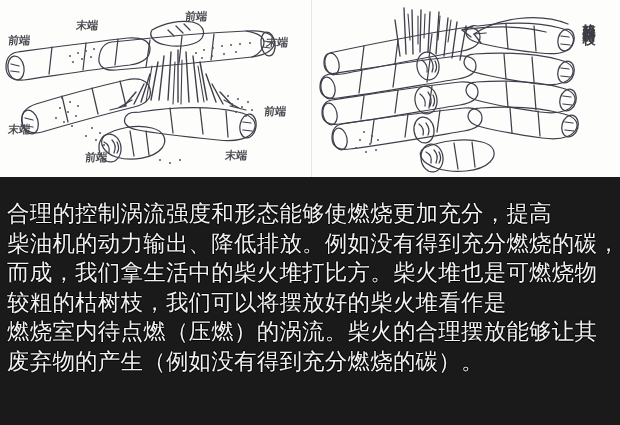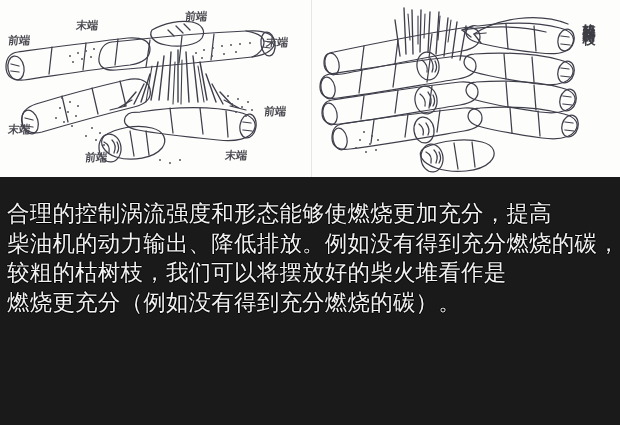--- a/index.html
+++ b/index.html
@@ -257,19 +257,21 @@
         </g>
       </svg>
 
       <span class="cn-vert" style="left:268px;top:12px;">较粗的枯树枝</span>
     </div>
   </div>
 
   <div class="caption">
     <div class="line">合理的控制涡流强度和形态能够使燃烧更加充分，提高</div>
     <div class="line">柴油机的动力输出、降低排放。例如没有得到充分燃烧的碳，</div>
+    <div class="line">而成，我们拿生活中的柴火堆打比方。柴火堆也是可燃烧物</div>
     <div class="line">较粗的枯树枝，我们可以将摆放好的柴火堆看作是</div>
-    <div class="line">燃烧更充分（例如没有得到充分燃烧的碳）。</div>
+    <div class="line">燃烧室内待点燃（压燃）的涡流。柴火的合理摆放能够让其</div>
+    <div class="line">废弃物的产生（例如没有得到充分燃烧的碳）。</div>
 
     <div class="watermark">汽车之家</div>
   </div>
 
 </div>
 
 </body></html>

